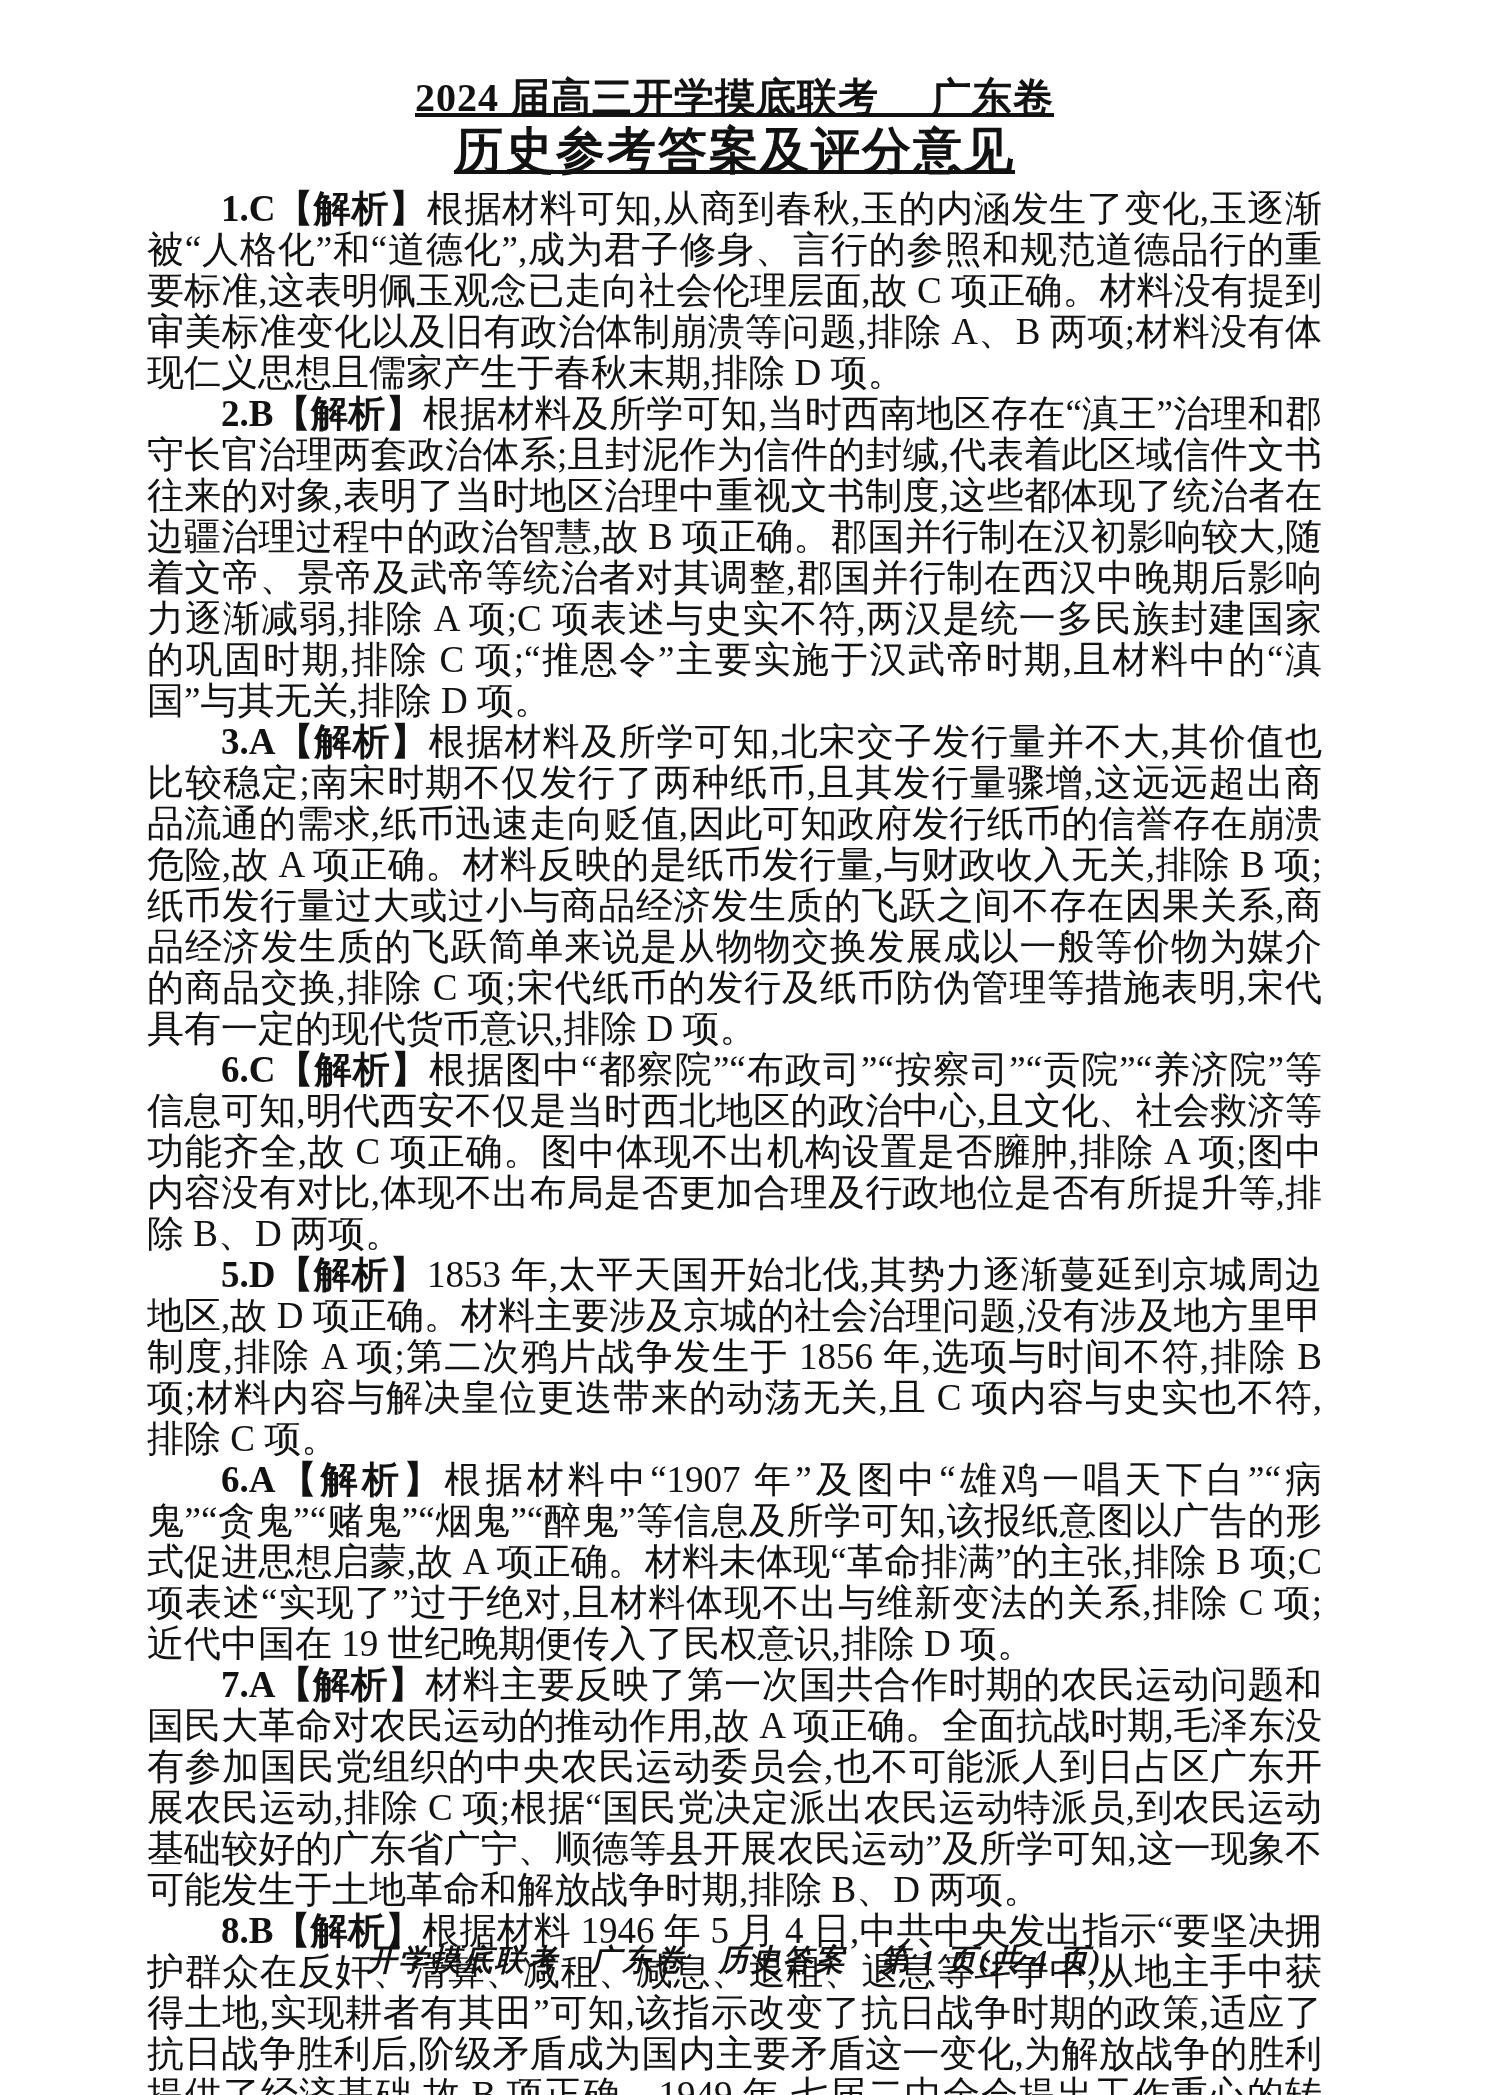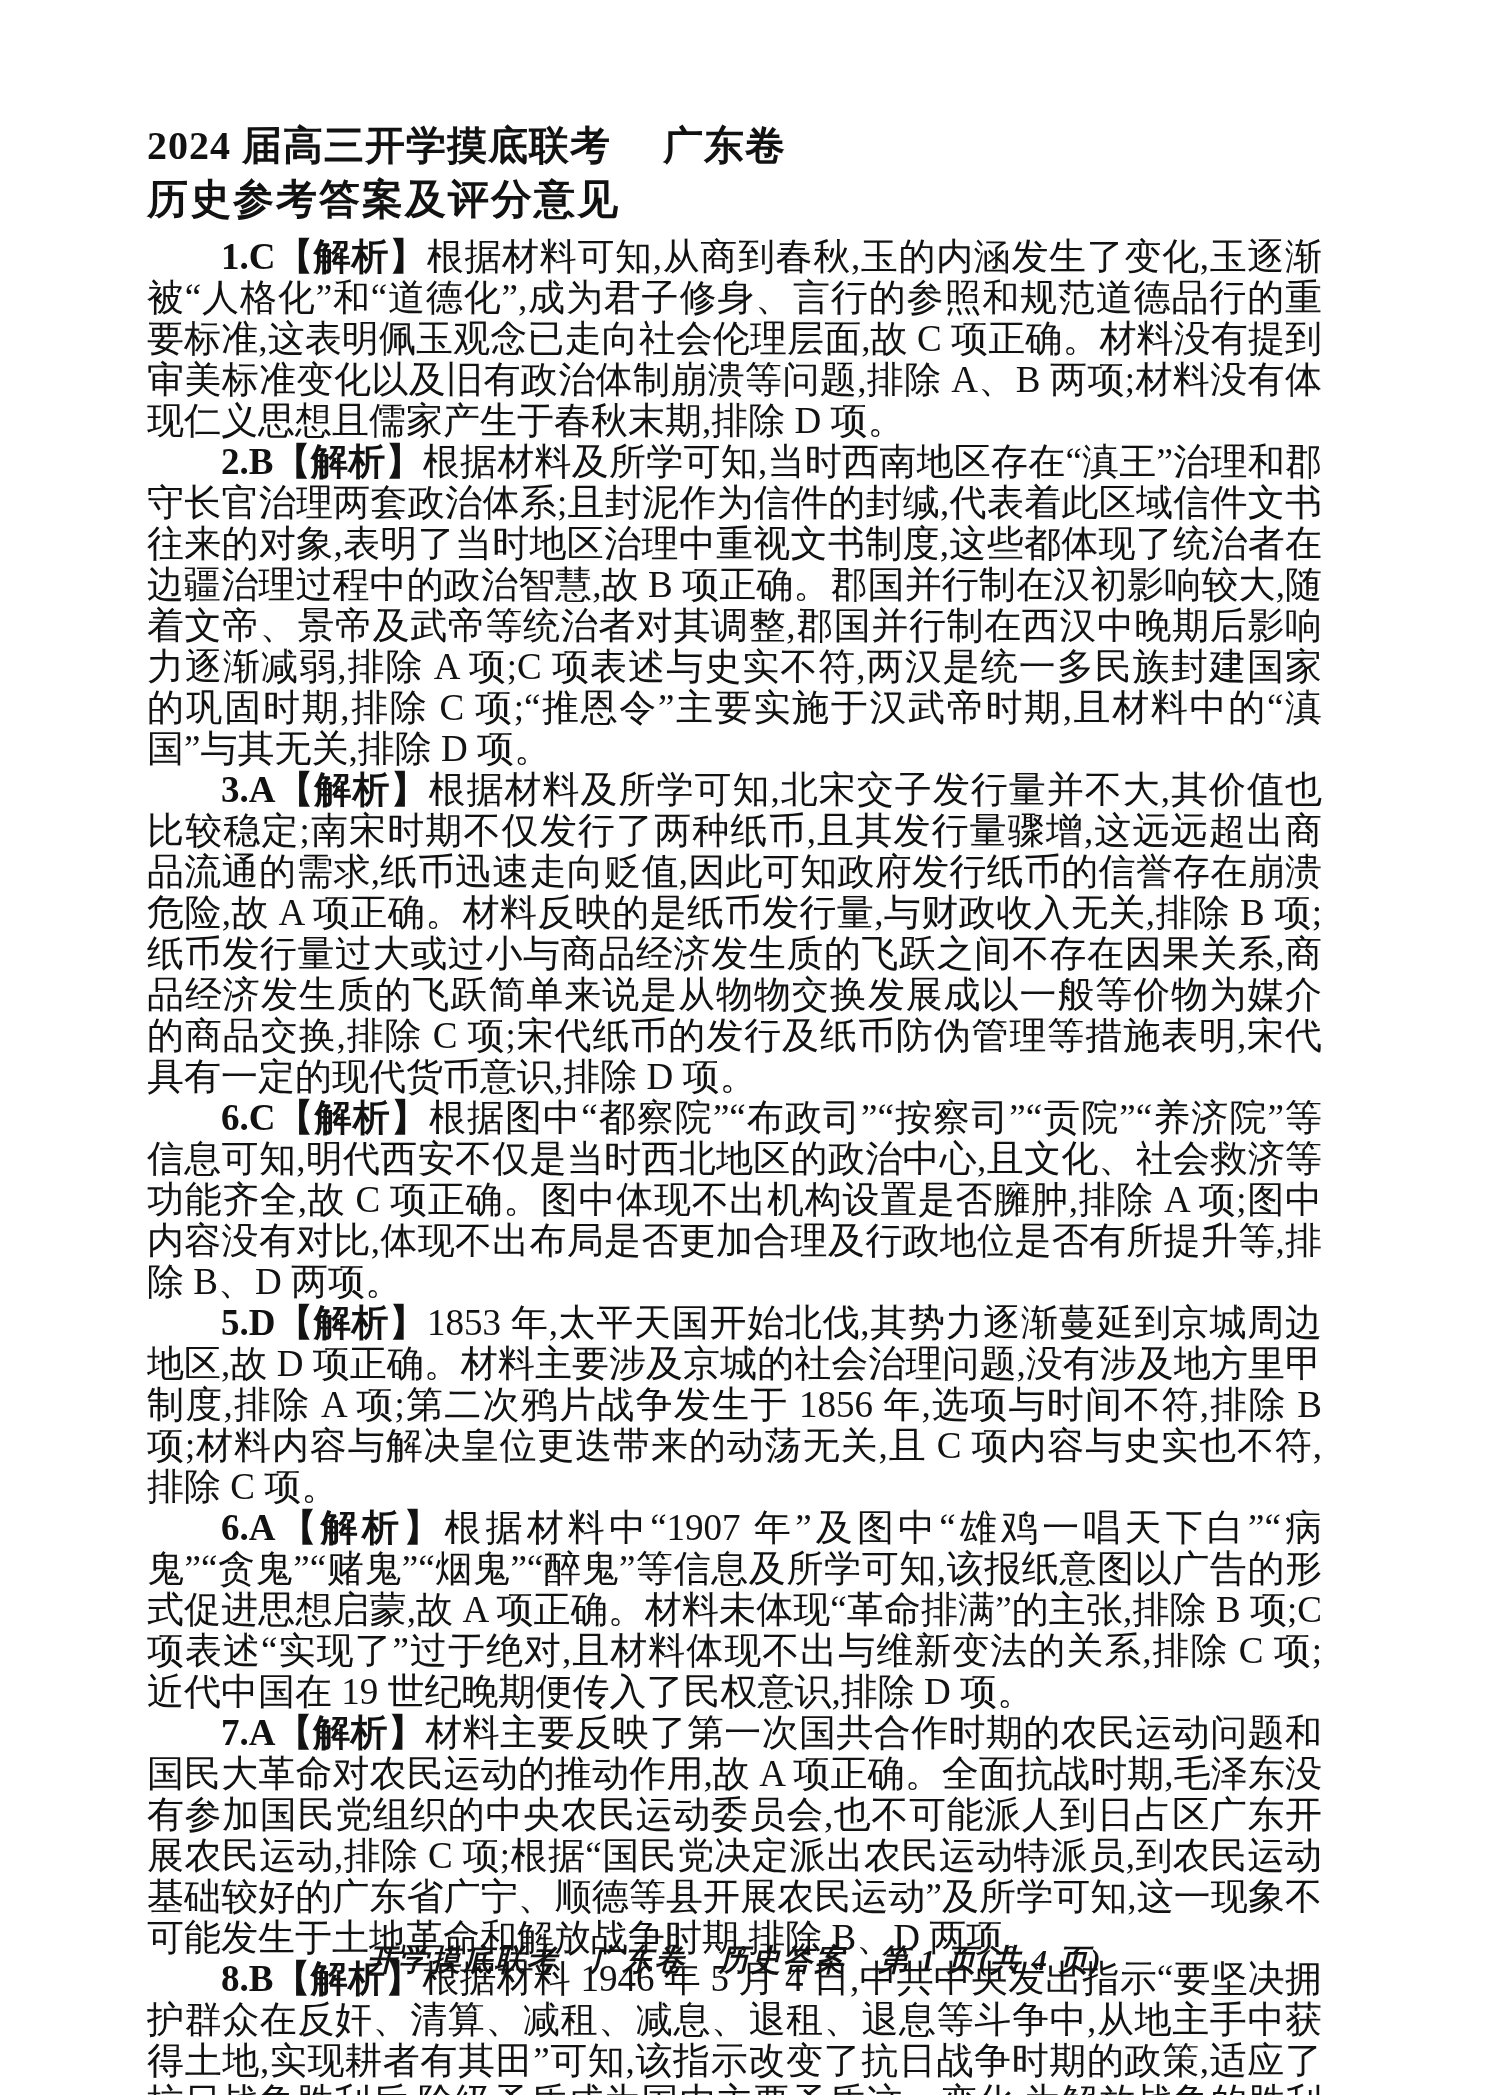--- a/index.html
+++ b/index.html
@@ -17,31 +17,33 @@
     box-sizing: border-box;
     overflow: hidden;
   }
   .content {
     position: absolute;
     left: 147px;
     top: 0;
     width: 1175px;
   }
   .title-block {
-    padding-top: 120px;
+    padding-top: 72px;
+    text-align: center;
+    text-decoration: underline;
   }
   .title-line1 {
     font-size: 40px;
     font-weight: 700;
     line-height: 52px;
     letter-spacing: 1px;
     white-space: pre;
   }
   .title-line2 {
-    font-size: 41px;
+    font-size: 49px;
     font-weight: 700;
     line-height: 54px;
     letter-spacing: 2px;
     white-space: pre;
   }
   .answers {
     margin-top: 10px;
   }
   .answer-item {
     font-size: 37px;

